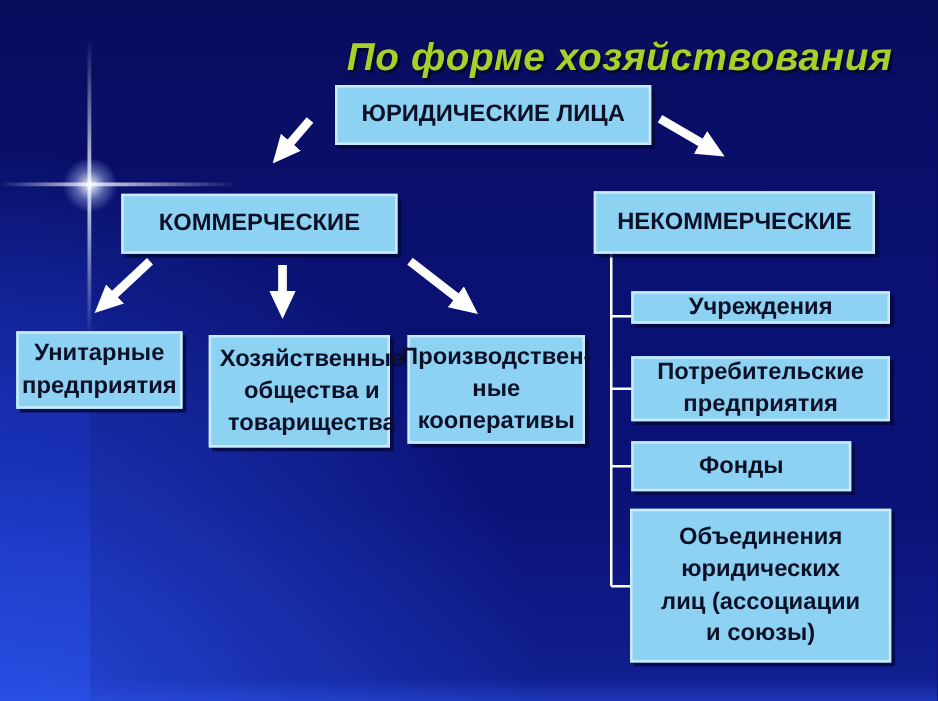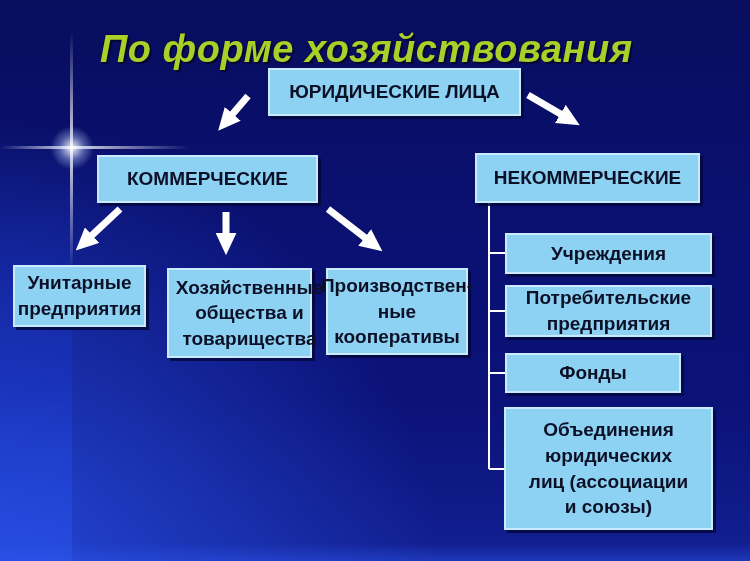--- a/index.html
+++ b/index.html
@@ -34,22 +34,22 @@
     position:absolute;left:70px;top:32px;width:3px;height:238px;
     background:linear-gradient(to bottom, rgba(255,255,255,0) 0%, rgba(255,255,255,0.85) 49%, rgba(255,255,255,0) 100%);
   }
   .flare-core{
     position:absolute;left:50px;top:126px;width:44px;height:44px;border-radius:50%;
     background:radial-gradient(circle, rgba(255,255,255,0.95) 0%, rgba(190,210,255,0.40) 38%, rgba(190,210,255,0) 70%);
   }
   
   .title{
     position:absolute;top:28px;left:100px;width:614px;
-    text-align:left;
-    font-size:38px;font-weight:bold;font-style:italic;
+    text-align:right;
+    font-size:31px;font-weight:bold;font-style:italic;
     letter-spacing:0.5px;
     color:var(--title-green,#a8d028);
     text-shadow:2px 2px 1px rgba(5,8,45,0.95), -1px -1px 0 rgba(5,8,45,0.55);
     white-space:nowrap;
   }
   
   .node{
     position:absolute;
     display:flex;align-items:center;justify-content:center;
     background:var(--box-fill,#8dd2f3);
@@ -60,21 +60,21 @@
     line-height:1.35;
     text-align:center;white-space:pre-line;
     box-sizing:border-box;
   }
   .node-root        {left:268px;top:68px;width:253px;height:48px;}
   .node-commercial  {left:97px;top:155px;width:221px;height:48px;}
   .node-noncommercial{left:475px;top:153px;width:225px;height:50px;}
   .node-unitary     {left:13px;top:265px;width:133px;height:62px;}
   .node-hoz         {left:167px;top:268px;width:145px;height:90px;padding-left:20px;}
   .node-proizv      {left:326px;top:268px;width:142px;height:87px;}
-  .node-uchr        {left:505px;top:233px;width:207px;height:41px;}
+  .node-uchr        {left:505px;top:233px;width:207px;height:26px;}
   .node-potreb      {left:505px;top:285px;width:207px;height:52px;}
   .node-fondy       {left:505px;top:353px;width:176px;height:40px;}
   .node-obyed       {left:504px;top:407px;width:209px;height:123px;text-align:center;}
   svg.overlay{position:absolute;left:0;top:0;pointer-events:none;}
 </style>
 </head>
 <body>
 
 <div id="slide">
 

